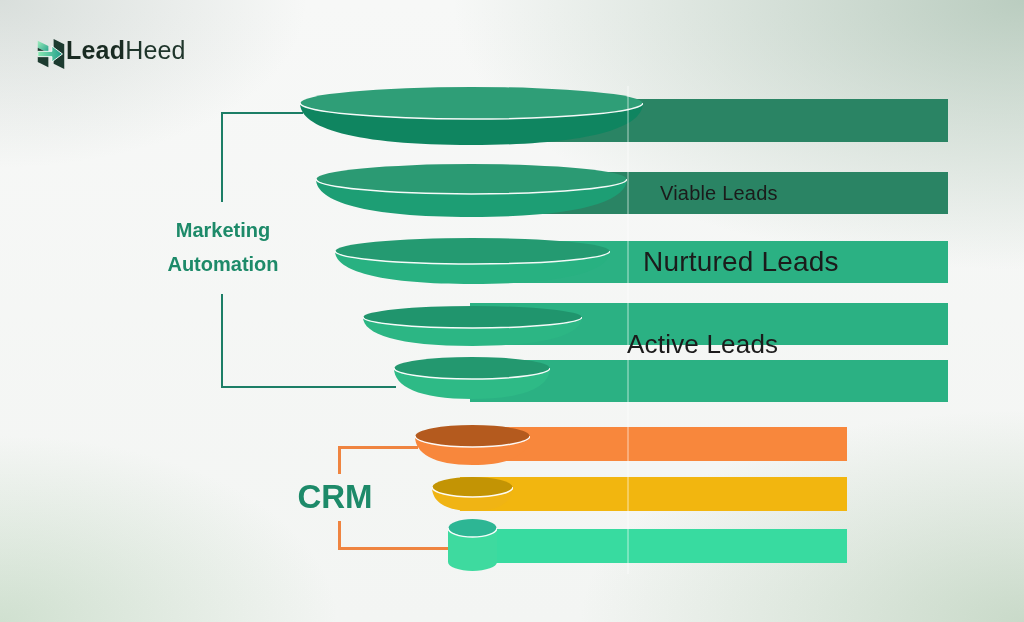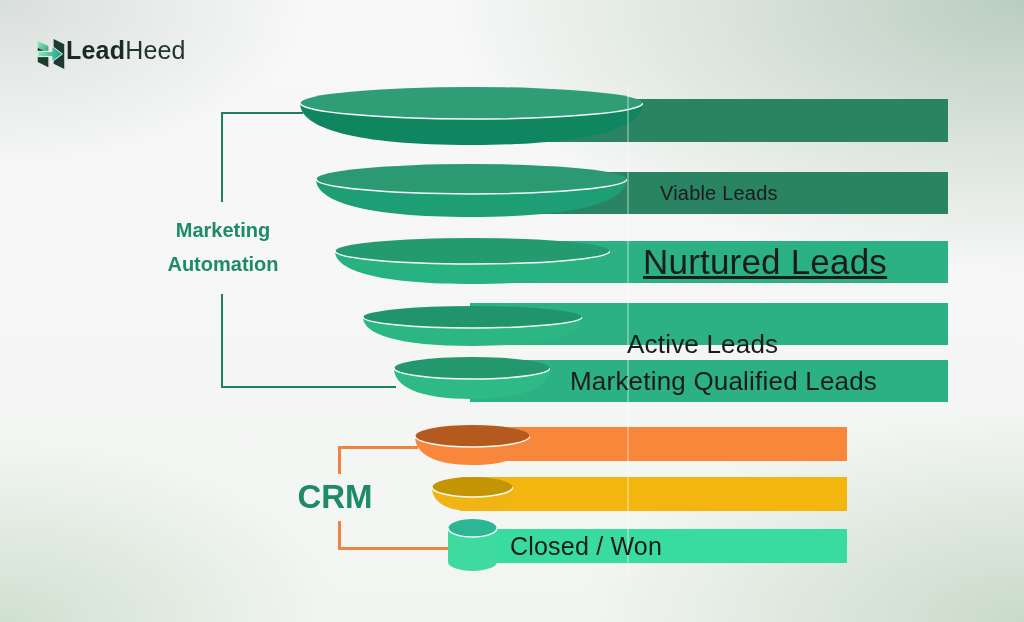--- a/index.html
+++ b/index.html
@@ -89,39 +89,38 @@
       <div class="stage-bar" style="left: 470px; top: 172px; width: 478px; height: 42px; background: rgb(42, 132, 100);"></div>
     <span class="stage-label" style="left: 660px; top: 193px; font-size: 20px; color: rgb(27, 27, 27);">Viable Leads</span>
   <svg width="311" height="55" viewBox="0 0 311 55" class="stage-disk" style="left: 316px; top: 163px;">
         <path d="M0 16 C0 38.8 49.76 54 155.5 54 C261.24 54 311 38.8 311 16 A155.5 15 0 0 1 0 16 Z" fill="#1d9e74"></path>
         <ellipse cx="155.5" cy="16" rx="155" ry="15" fill="#2b9a73"></ellipse>
         <path d="M0 16 A155.5 15 0 0 0 311 16" fill="none" stroke="rgba(255,255,255,.95)" stroke-width="1.5"></path>
       </svg>
     </div>
   <div class="stage">
       <div class="stage-bar" style="left: 470px; top: 241px; width: 478px; height: 42px; background: rgb(43, 177, 131);"></div>
-    <span class="stage-label" style="left: 643px; top: 262px; font-size: 35px; color: rgb(27, 27, 27); text-decoration: underline;">Nurtured Leads</span>
+    <span class="stage-label" style="left: 643px; top: 262px; font-size: 28px; color: rgb(27, 27, 27);">Nurtured Leads</span>
   <svg width="275" height="48" viewBox="0 0 275 48" class="stage-disk" style="left: 335px; top: 237px;">
         <path d="M0 14 C0 33.8 44 47 137.5 47 C231 47 275 33.8 275 14 A137.5 13 0 0 1 0 14 Z" fill="#28b181"></path>
         <ellipse cx="137.5" cy="14" rx="137" ry="13" fill="#249a71"></ellipse>
         <path d="M0 14 A137.5 13 0 0 0 275 14" fill="none" stroke="rgba(255,255,255,.95)" stroke-width="1.5"></path>
       </svg>
     </div>
   <div class="stage">
       <div class="stage-bar" style="left: 470px; top: 303px; width: 478px; height: 42px; background: rgb(43, 177, 131);"></div>
     <span class="stage-label" style="left: 627px; top: 344px; font-size: 26px; color: rgb(27, 27, 27);">Active Leads</span>
   <svg width="219" height="42" viewBox="0 0 219 42" class="stage-disk" style="left: 363px; top: 305px;">
         <path d="M0 12 C0 29.4 35.04 41 109.5 41 C183.95999999999998 41 219 29.4 219 12 A109.5 11 0 0 1 0 12 Z" fill="#2cb684"></path>
         <ellipse cx="109.5" cy="12" rx="109" ry="11" fill="#20956d"></ellipse>
         <path d="M0 12 A109.5 11 0 0 0 219 12" fill="none" stroke="rgba(255,255,255,.95)" stroke-width="1.5"></path>
       </svg>
     </div>
   <div class="stage">
       <div class="stage-bar" style="left: 470px; top: 360px; width: 478px; height: 42px; background: rgb(43, 177, 131);"></div>
-    <span class="stage-label" style="left: 570px; top: 381px; font-size: 26px; color: rgb(27, 27, 27);">Marketing Qualified Leads</span>
   <svg width="156" height="44" viewBox="0 0 156 44" class="stage-disk" style="left: 394px; top: 356px;">
         <path d="M0 12 C0 30.599999999999998 24.96 43 78 43 C131.04 43 156 30.599999999999998 156 12 A78 11 0 0 1 0 12 Z" fill="#2eba86"></path>
         <ellipse cx="78" cy="12" rx="77.5" ry="11" fill="#23986f"></ellipse>
         <path d="M0 12 A78 11 0 0 0 156 12" fill="none" stroke="rgba(255,255,255,.95)" stroke-width="1.5"></path>
       </svg>
     </div>
   <div class="stage">
       <div class="stage-bar" style="left: 460px; top: 427px; width: 387px; height: 34px; background: rgb(248, 135, 60);"></div>
   <svg width="115" height="42" viewBox="0 0 115 42" class="stage-disk" style="left: 415px; top: 424px;">
         <path d="M0 12 C0 29.4 18.400000000000002 41 57.5 41 C96.6 41 115 29.4 115 12 A57.5 11 0 0 1 0 12 Z" fill="#f8873c"></path>
@@ -132,21 +131,20 @@
   <div class="stage">
       <div class="stage-bar" style="left: 460px; top: 477px; width: 387px; height: 34px; background: rgb(242, 182, 15);"></div>
   <svg width="81" height="36" viewBox="0 0 81 36" class="stage-disk" style="left: 432px; top: 476px;">
         <path d="M0 11 C0 25.4 12.96 35 40.5 35 C68.03999999999999 35 81 25.4 81 11 A40.5 10 0 0 1 0 11 Z" fill="#f0b414"></path>
         <ellipse cx="40.5" cy="11" rx="40" ry="10" fill="#c39404"></ellipse>
         <path d="M0 11 A40.5 10 0 0 0 81 11" fill="none" stroke="rgba(255,255,255,.95)" stroke-width="1.5"></path>
       </svg>
     </div>
   <div class="stage">
       <div class="stage-bar" style="left: 460px; top: 529px; width: 387px; height: 34px; background: rgb(56, 219, 160);"></div>
-    <span class="stage-label" style="left: 510px; top: 546px; font-size: 25px; color: rgb(27, 27, 27);">Closed / Won</span>
   <svg width="49" height="54" viewBox="0 0 49 54" class="stage-disk" style="left: 448px; top: 518px;">
         <path d="M0 10 L0 44 A24.5 9 0 0 0 49 44 L49 10 A24.5 9 0 0 1 0 10 Z" fill="#3eda9f"></path>
         <ellipse cx="24.5" cy="10" rx="24" ry="9" fill="#2db694"></ellipse>
         <path d="M0 10 A24.5 9 0 0 0 49 10" fill="none" stroke="rgba(255,255,255,.95)" stroke-width="1.5"></path>
       </svg>
     </div>
 
   <div class="seam" style="left:627px;top:86px;width:2px;height:488px;background:rgba(255,255,255,.32);"></div>
 
 </div>

